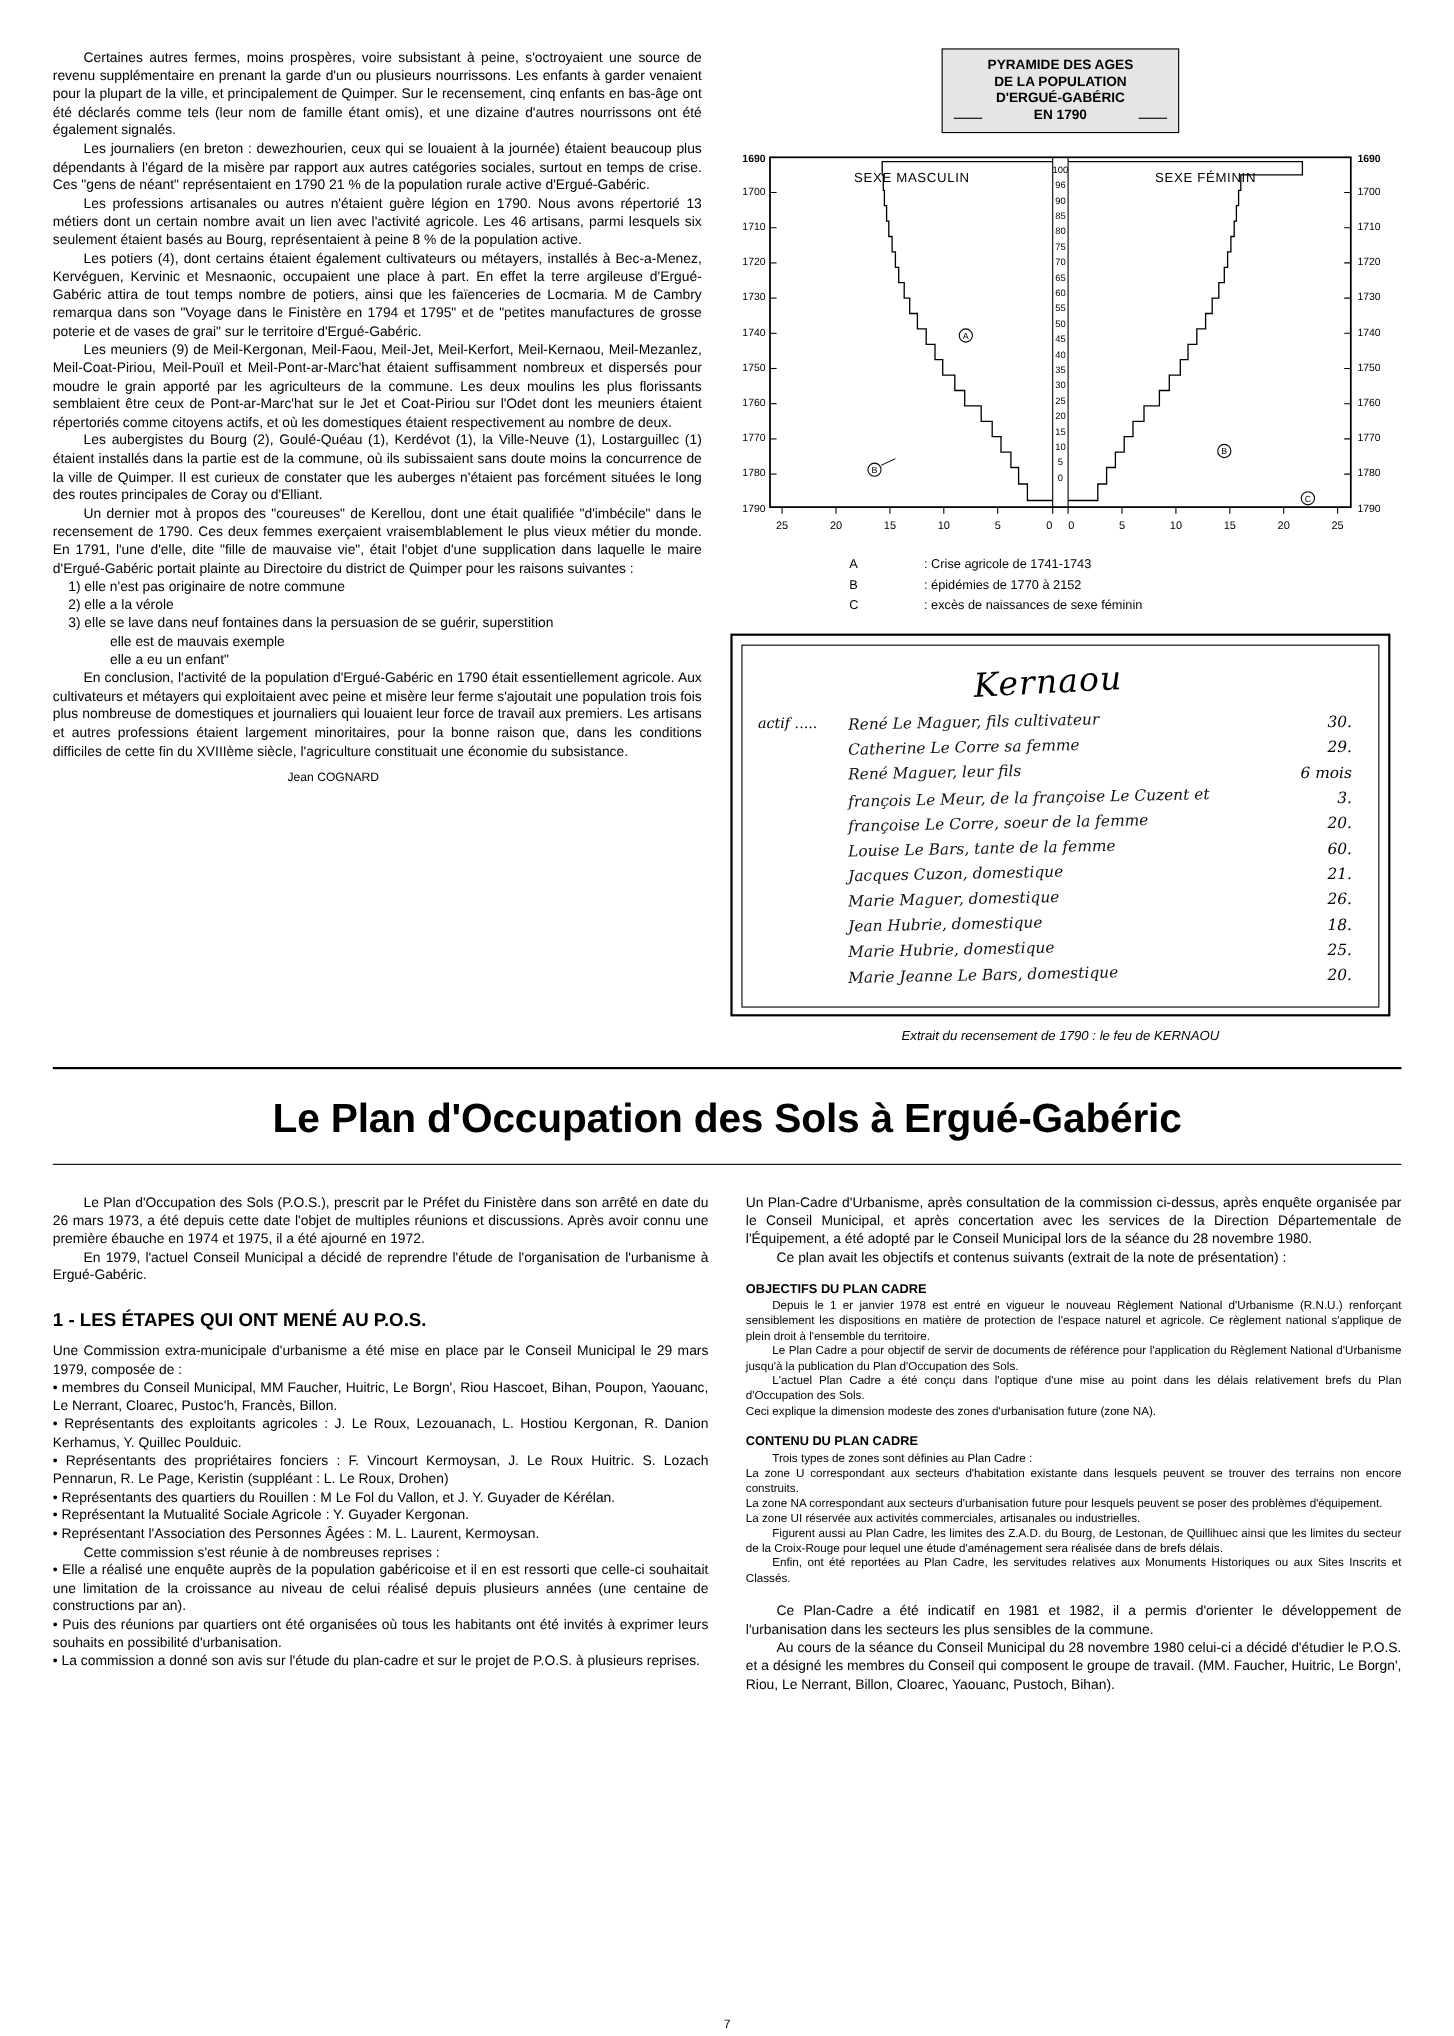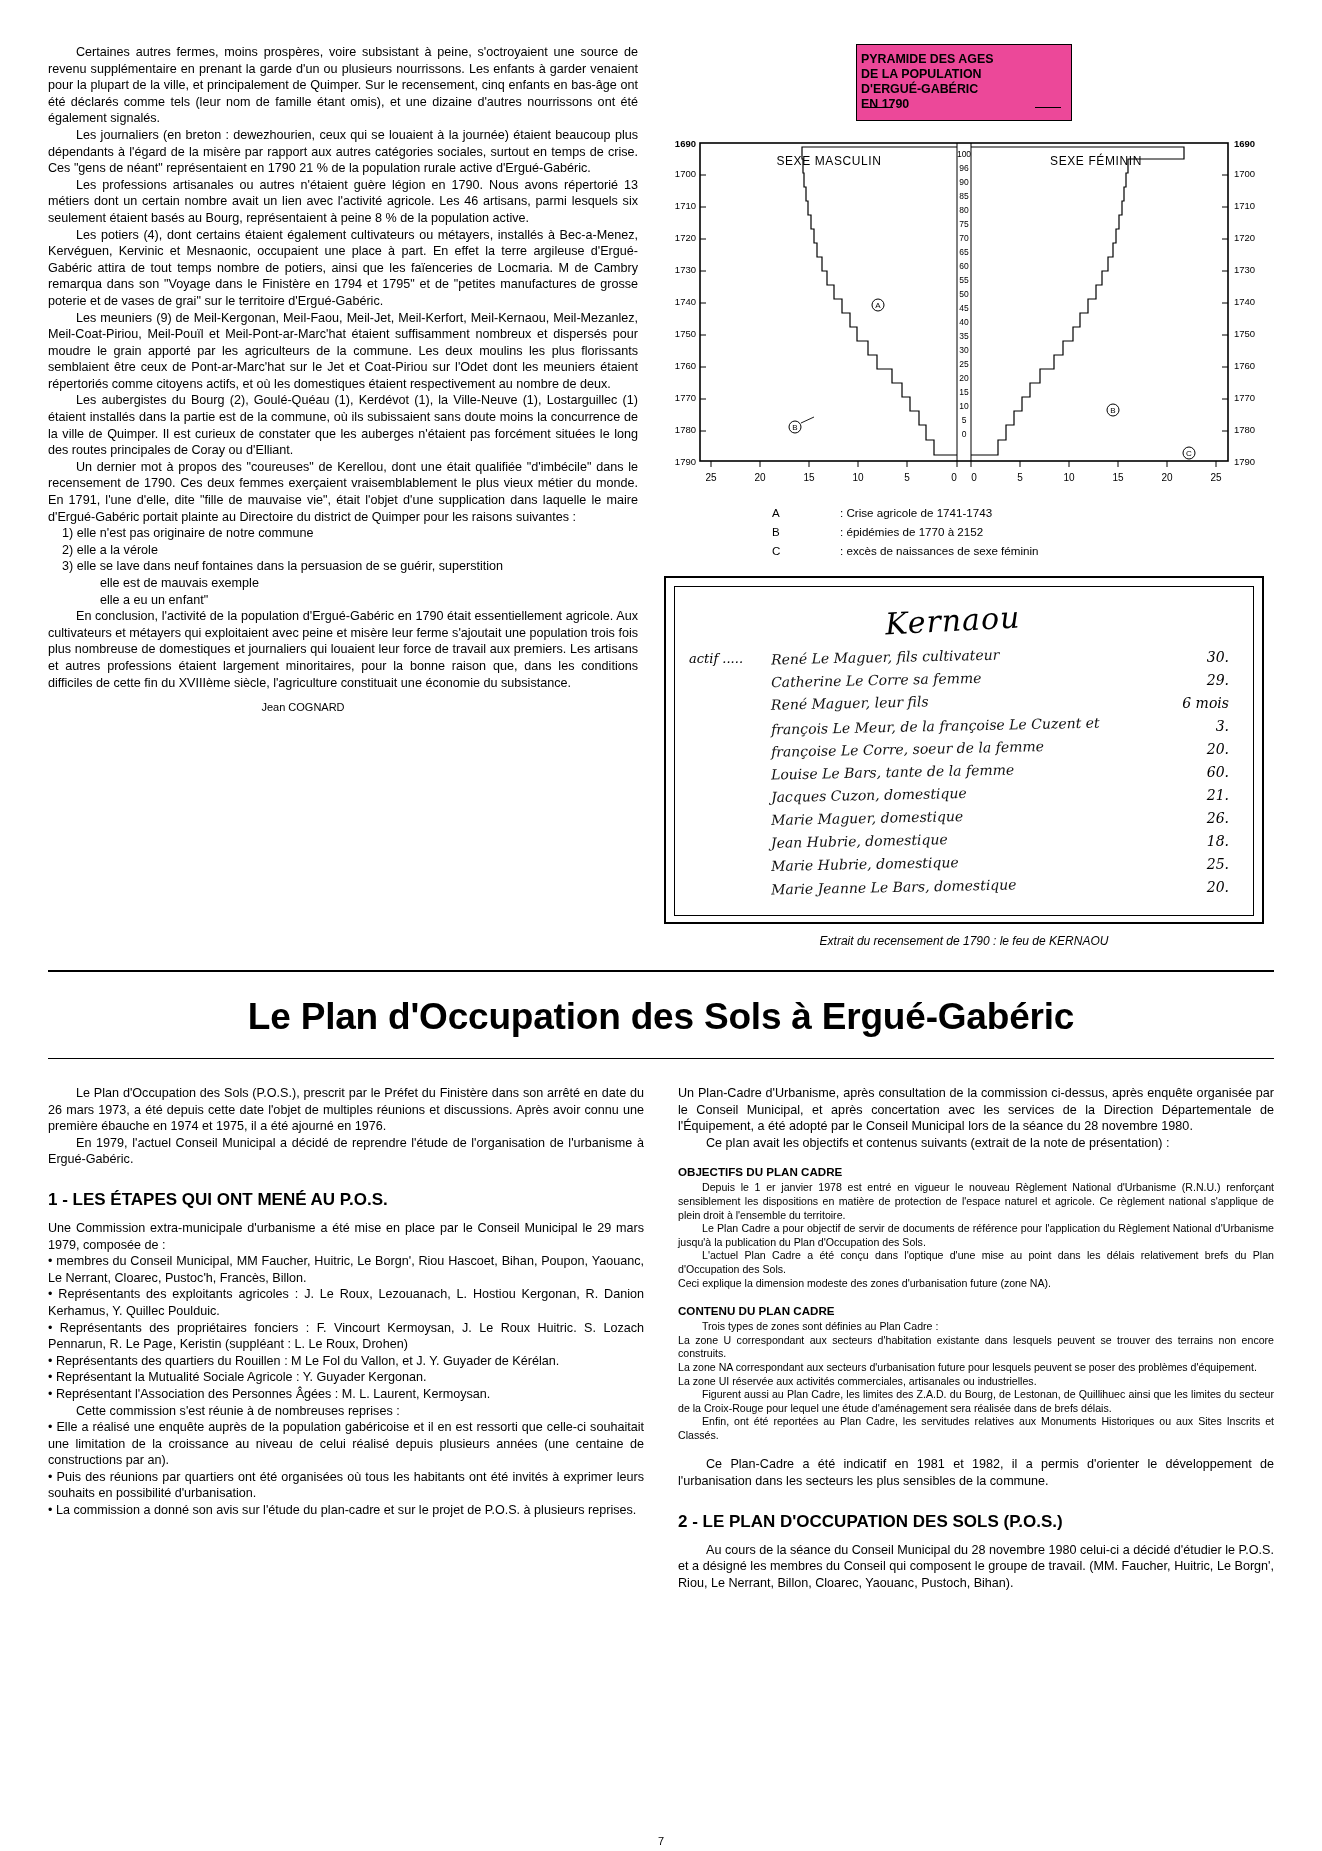--- a/index.html
+++ b/index.html
@@ -64,25 +64,26 @@
     margin-top: 10px;
     margin-right: 80px;
   }
 
   
   .pyramid-title-box {
     border: 1.5px solid #000;
     width: 206px;
     margin: 0 auto 0 auto;
     padding: 7px 4px 8px 4px;
+    text-align: center;
     font-weight: bold;
     font-size: 12.4px;
     line-height: 15px;
     position: relative;
-    background: #ec4899;
+    background: #e5e5e5;
   }
   .pyramid-title-box .rule-left,
   .pyramid-title-box .rule-right {
     position: absolute;
     bottom: 12px;
     height: 1.4px;
     background: #000;
     width: 26px;
   }
   .rule-left { left: 10px; }
@@ -443,21 +444,21 @@
     </div>
   </div>
 
   <hr class="hr-thick">
   <h1 class="main-title">Le Plan d'Occupation des Sols à Ergué-Gabéric</h1>
   <hr class="hr-thin">
 
   <div class="bottom-section">
 
     <div class="bcol">
-      <p class="body">Le Plan d'Occupation des Sols (P.O.S.), prescrit par le Préfet du Finistère dans son arrêté en date du 26 mars 1973, a été depuis cette date l'objet de multiples réunions et discussions. Après avoir connu une première ébauche en 1974 et 1975, il a été ajourné en 1976.</p>
+      <p class="body">Le Plan d'Occupation des Sols (P.O.S.), prescrit par le Préfet du Finistère dans son arrêté en date du 26 mars 1973, a été depuis cette date l'objet de multiples réunions et discussions. Après avoir connu une première ébauche en 1974 et 1975, il a été ajourné en 1972.</p>
       <p class="body">En 1979, l'actuel Conseil Municipal a décidé de reprendre l'étude de l'organisation de l'urbanisme à Ergué-Gabéric.</p>
 
       <h2 class="sec">1  -  LES ÉTAPES QUI ONT MENÉ AU P.O.S.</h2>
 
       <p class="body noindent"><span class="bold-lead">Une Commission extra-municipale d'urbanisme</span><span> a été mise en place par le Conseil Municipal le 29 mars 1979, composée de :</span></p>
 
       <p class="body noindent">• membres du Conseil Municipal, MM Faucher, Huitric, Le Borgn', Riou Hascoet, Bihan, Poupon, Yaouanc, Le Nerrant, Cloarec, Pustoc'h, Francès, Billon.</p>
       <p class="body noindent">• Représentants des exploitants agricoles : J. Le Roux, Lezouanach, L. Hostiou Kergonan, R. Danion Kerhamus, Y. Quillec Poulduic.</p>
       <p class="body noindent">• Représentants des propriétaires fonciers : F. Vincourt Kermoysan, J. Le Roux Huitric. S. Lozach Pennarun, R. Le Page, Keristin (suppléant : L. Le Roux, Drohen)</p>
       <p class="body noindent">• Représentants des quartiers du Rouillen : M Le Fol du Vallon, et J. Y. Guyader de Kérélan.</p>
@@ -483,19 +484,18 @@
       <div class="sub-head">CONTENU DU PLAN CADRE</div>
       <p class="small">Trois types de zones sont définies au Plan Cadre :</p>
       <p class="small noindent">La zone U correspondant aux secteurs d'habitation existante dans lesquels peuvent se trouver des terrains non encore construits.</p>
       <p class="small noindent">La zone NA correspondant aux secteurs d'urbanisation future pour lesquels peuvent se poser des problèmes d'équipement.</p>
       <p class="small noindent">La zone UI réservée aux activités commerciales, artisanales ou industrielles.</p>
       <p class="small">Figurent aussi au Plan Cadre, les limites des Z.A.D. du Bourg, de Lestonan, de Quillihuec ainsi que les limites du secteur de la Croix-Rouge pour lequel une étude d'aménagement sera réalisée dans de brefs délais.</p>
       <p class="small">Enfin, ont été reportées au Plan Cadre, les servitudes relatives aux Monuments Historiques ou aux Sites Inscrits et Classés.</p>
 
       <p class="body" style="margin-top:14px">Ce Plan-Cadre a été indicatif en 1981 et 1982, il a permis d'orienter le développement de l'urbanisation dans les secteurs les plus sensibles de la commune.</p>
 
-      <h2 class="sec">2  -  LE PLAN D'OCCUPATION DES SOLS (P.O.S.)</h2>
       <p class="body">Au cours de la séance du Conseil Municipal du 28 novembre 1980 celui-ci a décidé d'étudier le P.O.S. et a désigné les membres du Conseil qui composent le groupe de travail. (MM. Faucher, Huitric, Le Borgn', Riou, Le Nerrant, Billon, Cloarec, Yaouanc, Pustoch, Bihan).</p>
     </div>
   </div>
 
   <div class="page-num">7</div>
 </div>
 
 </body></html>

